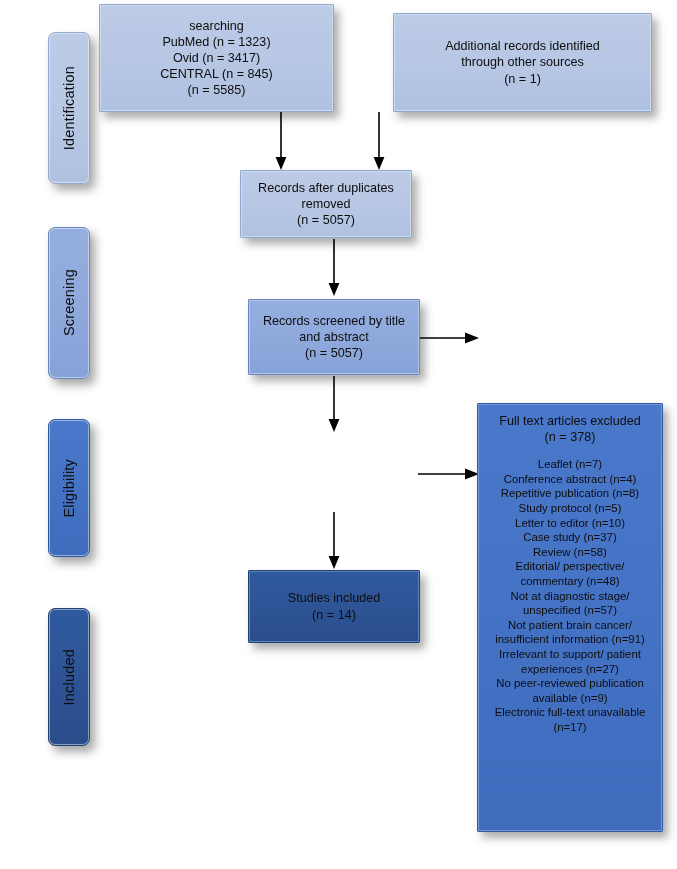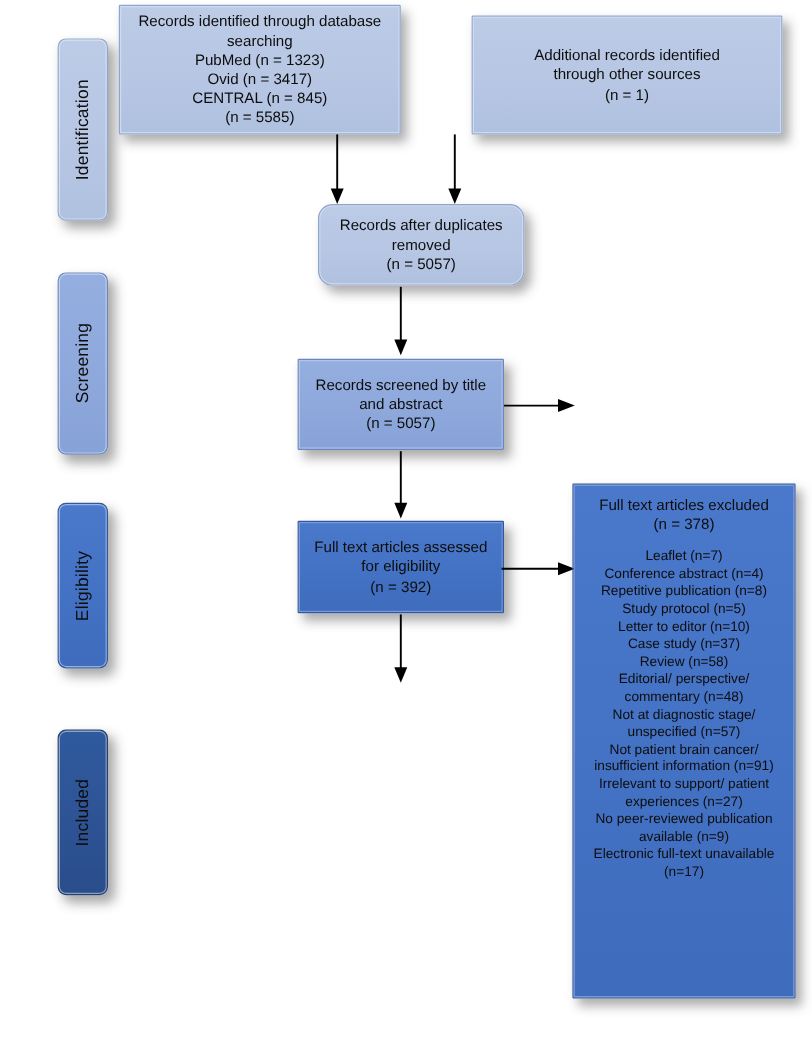--- a/index.html
+++ b/index.html
@@ -122,21 +122,20 @@
   <div class="stage tone-bright" style="left:48px; top:419px; width:42px; height:138px;">
     <span class="vtext">Eligibility</span>
   </div>
 
   <div class="stage tone-dark" style="left:48px; top:608px; width:42px; height:138px;">
     <span class="vtext">Included</span>
   </div>
 
   <div class="box tone-light" style="left:99px; top:4px; width:235px; height:108px;">
     <div class="inner t-13">
-      <span class="line">Records identified through database</span>
       <span class="line">searching</span>
       <span class="line">PubMed (n = 1323)</span>
       <span class="line">Ovid (n = 3417)</span>
       <span class="line">CENTRAL (n = 845)</span>
       <span class="line">(n = 5585)</span>
     </div>
   </div>
 
   <div class="box tone-light" style="left:345px; top:13px; width:259px; height:99px;margin-left:48px;">
     <div class="inner t-13">
@@ -152,21 +151,21 @@
       <polygon points="9,58 3.6,45 14.4,45" fill="#000"></polygon>
     </svg>
   </div>
   <div class="arrow-v" style="left:370px; top:112px;">
     <svg width="18" height="60" viewBox="0 0 18 60">
       <line x1="9" y1="0" x2="9" y2="48" stroke="#000" stroke-width="1.6"></line>
       <polygon points="9,58 3.6,45 14.4,45" fill="#000"></polygon>
     </svg>
   </div>
 
-  <div class="box tone-light" style="left:265px; top:170px; width:172px; height:68px;border-radius:12px;">
+  <div class="box tone-light" style="left:240px; top:170px; width:172px; height:68px;">
     <div class="inner t-13">
       <span class="line">Records after duplicates</span>
       <span class="line">removed</span>
       <span class="line">(n = 5057)</span>
     </div>
   </div>
 
   <div class="arrow-v" style="left:325px; top:239px;">
     <svg width="18" height="59" viewBox="0 0 18 59">
       <line x1="9" y1="0" x2="9" y2="47" stroke="#000" stroke-width="1.6"></line>
@@ -190,27 +189,20 @@
   </div>
 
 
   <div class="arrow-v" style="left:325px; top:376px;">
     <svg width="18" height="58" viewBox="0 0 18 58">
       <line x1="9" y1="0" x2="9" y2="46" stroke="#000" stroke-width="1.6"></line>
       <polygon points="9,56 3.6,43 14.4,43" fill="#000"></polygon>
     </svg>
   </div>
 
-  <div class="box tone-bright" style="left:248px; top:434px; width:172px; height:77px;">
-    <div class="inner t-13">
-      <span class="line">Full text articles assessed</span>
-      <span class="line">for eligibility</span>
-      <span class="line">(n = 392)</span>
-    </div>
-  </div>
 
   <div class="arrow-h" style="left:418px; top:465px;">
     <svg width="62" height="18" viewBox="0 0 62 18">
       <line x1="0" y1="9" x2="50" y2="9" stroke="#000" stroke-width="1.6"></line>
       <polygon points="61,9 47,3.6 47,14.4" fill="#000"></polygon>
     </svg>
   </div>
 
   <div class="box tone-bright" style="left:477px; top:403px; width:186px; height:429px; align-items:flex-start;">
     <div class="inner" style="justify-content:flex-start; padding-top:9px;">
@@ -239,14 +231,20 @@
     </div>
   </div>
 
   <div class="arrow-v" style="left:325px; top:512px;">
     <svg width="18" height="59" viewBox="0 0 18 59">
       <line x1="9" y1="0" x2="9" y2="47" stroke="#000" stroke-width="1.6"></line>
       <polygon points="9,57 3.6,44 14.4,44" fill="#000"></polygon>
     </svg>
   </div>
 
+  <div class="box tone-dark" style="left:248px; top:570px; width:172px; height:73px;">
+    <div class="inner t-13">
+      <span class="line">Studies included</span>
+      <span class="line">(n = 14)</span>
+    </div>
+  </div>
 
 </div>
 
 </body></html>

